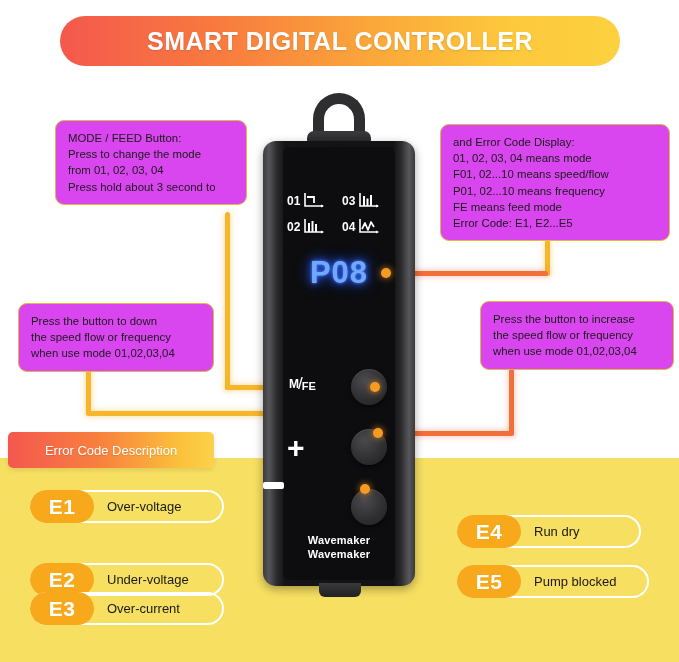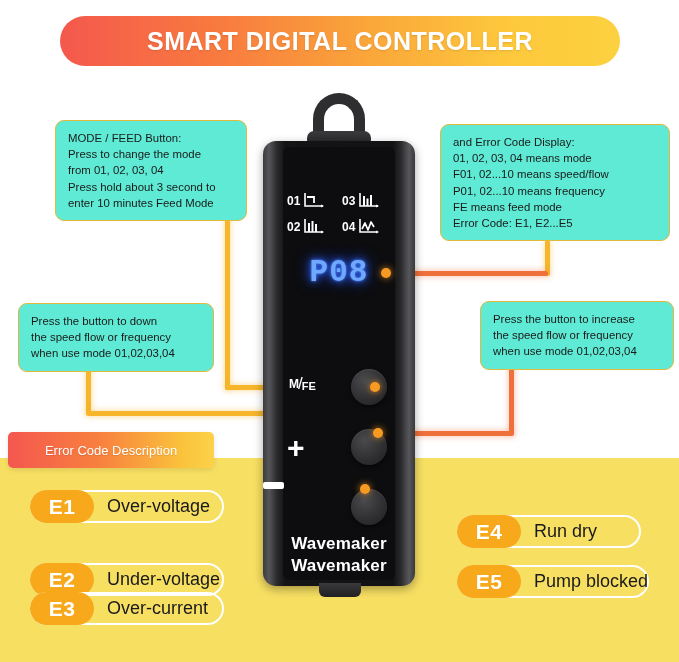--- a/index.html
+++ b/index.html
@@ -37,21 +37,21 @@
   
   .yellow-panel {
     position: absolute; left: 0; top: 458px;
     width: 679px; height: 204px;
     background: #f7df62;
   }
 
   
   .callout {
     position: absolute;
-    background: #5eead4;
+    background: #d946ef;
     border: 1.6px solid #e3b93c;
     border-radius: 9px;
     padding: 9px 12px;
     color: #1a1a1a;
     font-size: 11.4px;
     line-height: 1.42;
     z-index: 6;
   }
   .callout div { white-space: nowrap; }
 
@@ -133,21 +133,21 @@
   .mode-ico { display: block; }
 
   
   .display {
     position: absolute; left: 22px; top: 111px;
     width: 108px; height: 40px;
     display: flex; align-items: center; justify-content: center;
     gap: 6px;
   }
   .seg-digit {
-    font-family: Liberation Mono, monospace;
+    font-family: Liberation Sans, sans-serif;
     font-size: 31px;
     font-weight: bold;
     color: #6ea8ff;
     text-shadow:
       0 0 3px #4f86ff,
       0 0 8px #2f62ff,
       0 0 16px #1b47e0;
     letter-spacing: 1px;
     line-height: 1;
   }
@@ -184,21 +184,21 @@
   .minus-glyph {
     top: 10px; left: 24px;
     width: 21px; height: 7px; background: #fff; border-radius: 2px;
   }
 
   .dev-brand {
     position: absolute; left: 0; top: 392px;
     width: 152px;
     text-align: center;
     color: #fff;
-    font-size: 17px;
+    font-size: 11px;
     font-weight: bold;
     line-height: 1.28;
     letter-spacing: .2px;
   }
 
   
   .err-title-badge {
     position: absolute; left: 8px; top: 432px;
     width: 206px; height: 36px;
     border-radius: 5px;
@@ -232,21 +232,21 @@
     background: #f7a81b;
     display: flex; align-items: center; justify-content: center;
     z-index: 2;
   }
   .err-code {
     color: #fff; font-size: 21px; font-weight: bold;
     letter-spacing: .5px;
   }
   .err-desc {
     position: relative; z-index: 2;
-    color: #1a1a1a; font-size: 18px;
+    color: #1a1a1a; font-size: 13px;
     padding-left: 13px;
   }
   #err-1 { left: 30px; top: 490px; }
   #err-2 { left: 30px; top: 563px; }
   #err-3 { left: 30px; top: 592px; }
   #err-4 { left: 457px; top: 515px; }
   #err-5 { left: 457px; top: 565px; }
   #err-1 .err-capsule, #err-2 .err-capsule, #err-3 .err-capsule { width: 194px; }
   #err-4 .err-capsule { width: 184px; }
   #err-5 .err-capsule { width: 192px; }
@@ -355,21 +355,20 @@
       <div>Wavemaker</div>
       <div>Wavemaker</div>
     </div>
   </div>
 
   <div class="callout" id="callout-mode">
     <div>MODE / FEED Button:</div>
     <div>Press to change the mode</div>
     <div>from 01, 02, 03, 04</div>
     <div>Press hold about 3 second to</div>
-    <div>enter 10 minutes Feed Mode</div>
   </div>
 
   <div class="callout" id="callout-display">
     <div>and Error Code Display:</div>
     <div>01, 02, 03, 04 means mode</div>
     <div>F01, 02...10 means speed/flow</div>
     <div>P01, 02...10 means frequency</div>
     <div>FE means feed mode</div>
     <div>Error Code: E1, E2...E5</div>
   </div>

